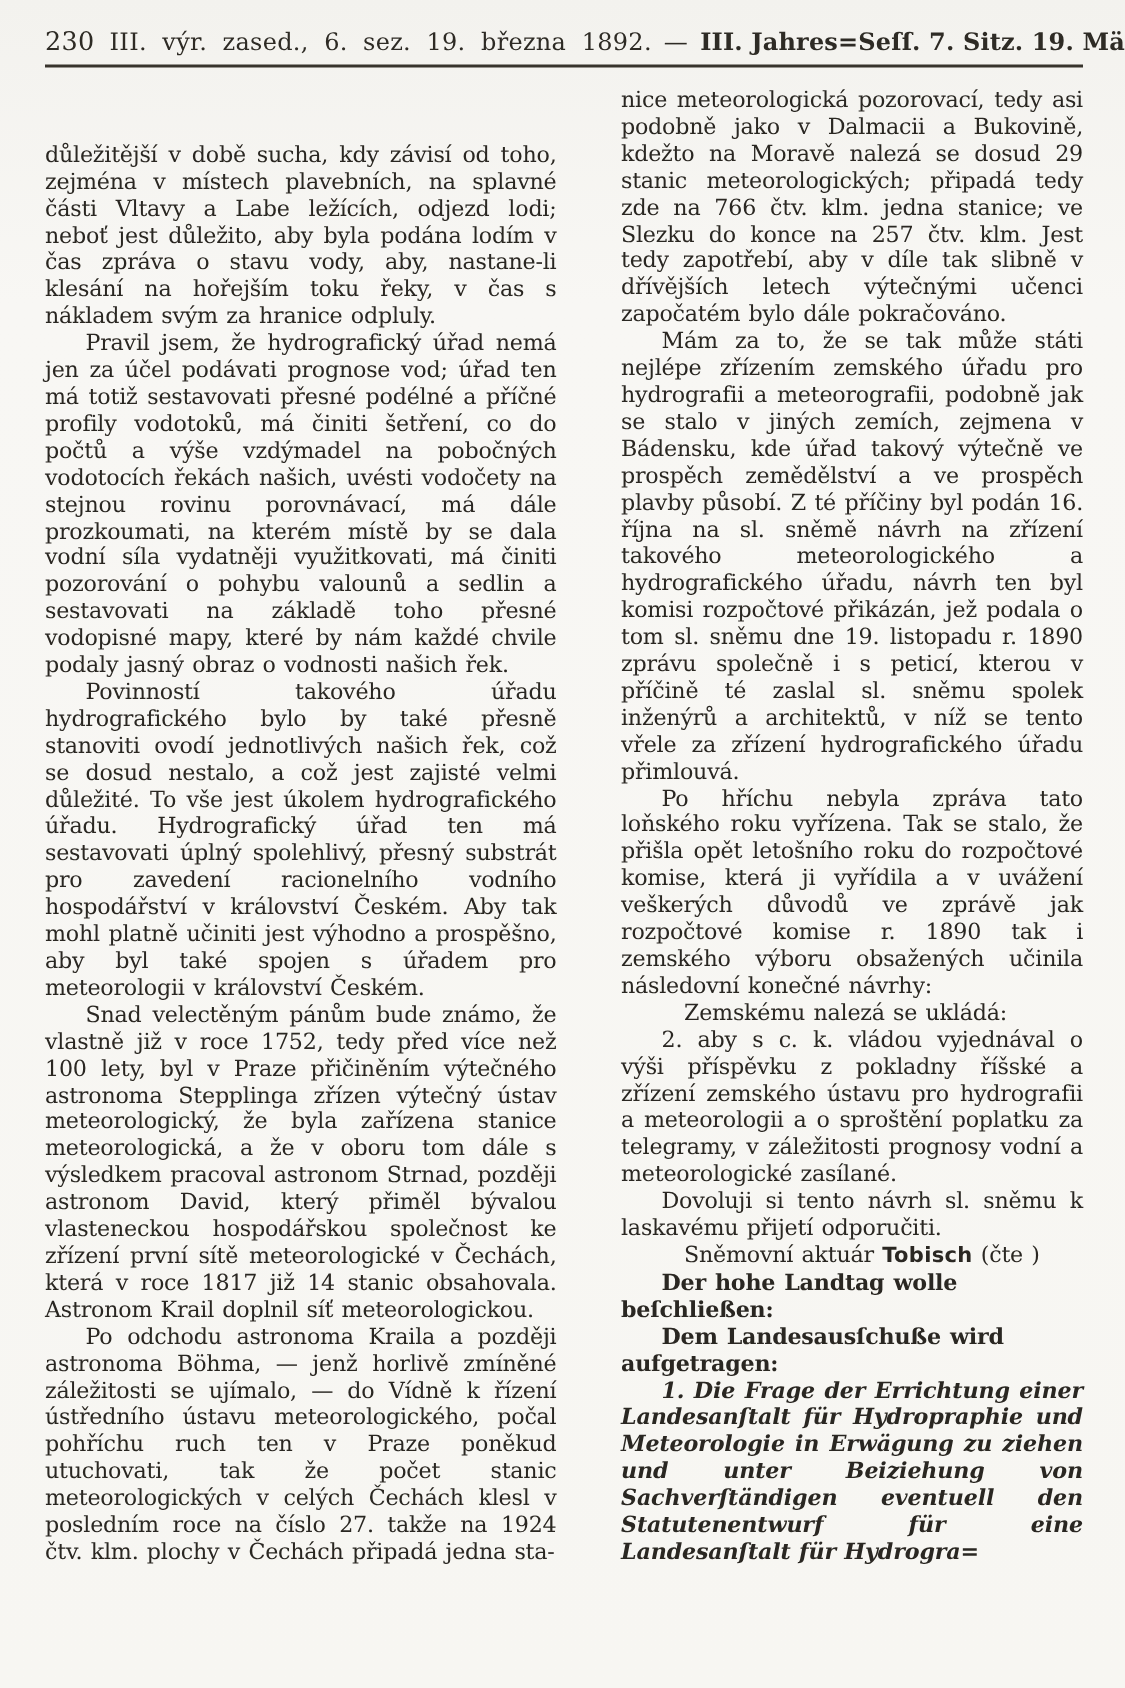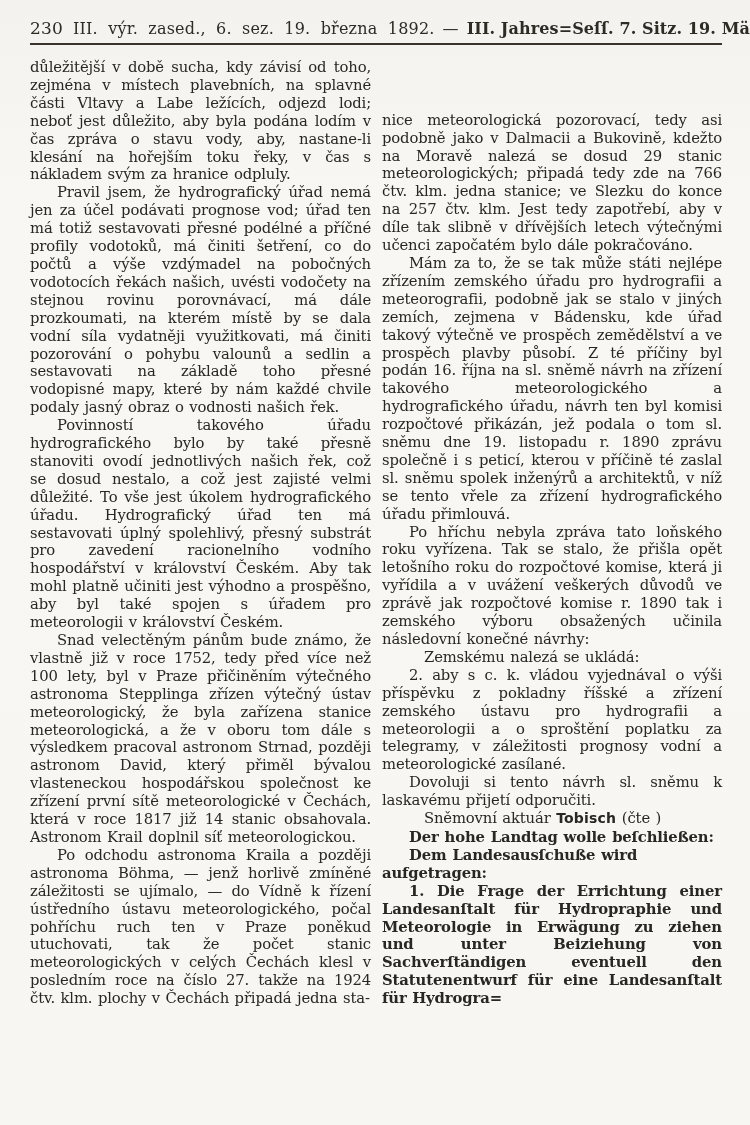--- a/index.html
+++ b/index.html
@@ -64,39 +64,41 @@
     flex: 0 0 341px;
   }
   .col-divider {
     width: 2px;
     background: #34312b;
     margin: 2px 4px 6px 5px;
   }
   .col-right {
     flex: 1;
     min-width: 0;
+    margin-left: 32px;
   }
   
   p {
     margin: 0;
     font-size: 14.8px;
     line-height: 17.9px;
     text-align: justify;
     letter-spacing: -0.15px;
     word-spacing: 1px;
   }
   p.indent { text-indent: 27px; }
   p.inset {
     text-indent: 42px;
     text-align: left;
   }
   p.fraktur-text {
     font-weight: bold;
     letter-spacing: -0.1px;
     word-spacing: 0.5px;
+    font-style: italic;
   }
   p.fraktur-line {
     font-weight: bold;
     text-align: left;
     text-indent: 27px;
   }
   .actuary-name {
     font-family: "DejaVu Sans", sans-serif;
     font-weight: bold;
     font-size: 14px;

